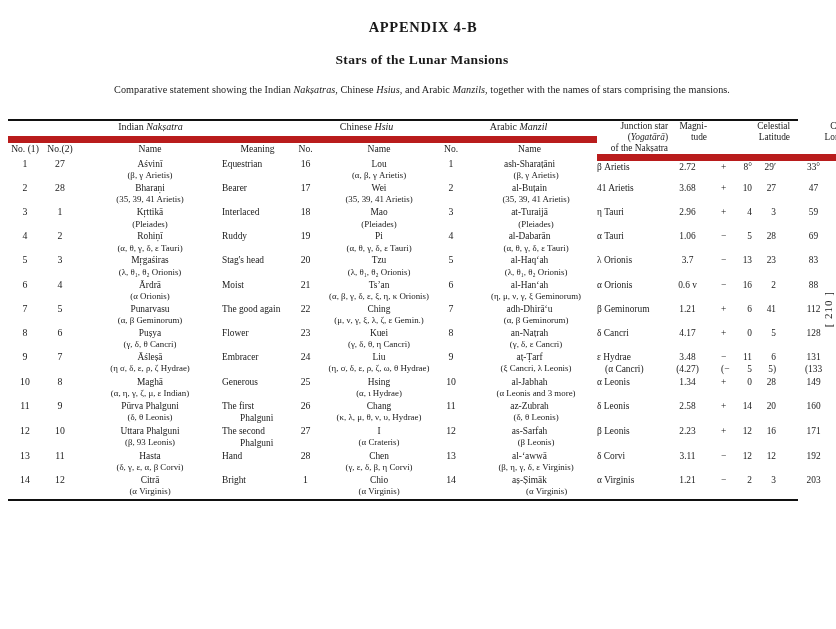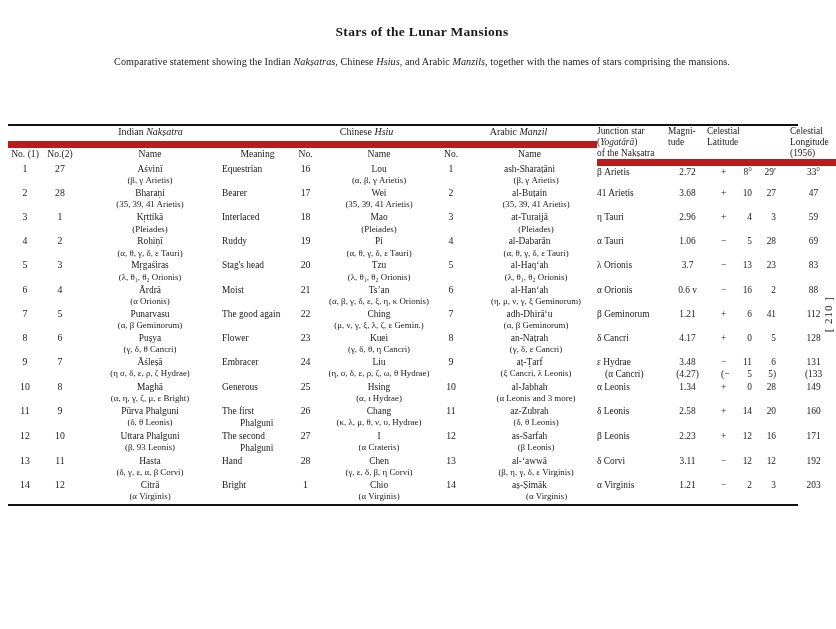--- a/index.html
+++ b/index.html
@@ -30,21 +30,21 @@
     font-weight: bold;
     letter-spacing: 0.7px;
     margin: 19px 0 0 0;
     padding-left: 10px;
   }
   .doc-title {
     text-align: center;
     font-size: 13.5px;
     font-weight: bold;
     letter-spacing: 0.3px;
-    margin: 24px 0 0 0;
+    margin: 16px 0 0 0;
     padding-left: 8px;
   }
   .subtitle {
     text-align: center;
     font-size: 10.2px;
     margin: 16px 0 0 0;
     padding: 0 14px 0 22px;
     letter-spacing: 0.05px;
   }
   .subtitle i { font-style: italic; }
@@ -93,21 +93,21 @@
     padding: 4px 2px 4px 2px;
   }
   .hg i { font-style: italic; }
   .hc {          
     text-align: center;
     font-size: 9.6px;
     padding: 4px 2px 5px 2px;
     line-height: 1.15;
   }
   .hspan {       
-    text-align: left;
+    text-align: right;
     font-size: 9.4px;
     line-height: 1.18;
     padding: 3px 1px 4px 1px;
   }
   .hspan i { font-style: italic; margin-top: 36px; }
 
   thead tr.band-top > td { border-bottom: 7px solid #b91c1c; }
 
   
   tbody td {
@@ -149,20 +149,21 @@
     writing-mode: vertical-rl;
     transform: rotate(180deg);
     color: #1a1a1a;
   }
 </style>
 </head>
 <body>
 
 <div class="page">
 
+  <div class="appendix-title">APPENDIX 4-B</div>
   <div class="doc-title">Stars of the Lunar Mansions</div>
 
   <div class="subtitle">
     <span>Comparative statement showing the Indian </span><i>Nakṣatras</i><span>, Chinese </span><i>Hsius</i><span>, and Arabic </span><i>Manzils</i><span>, together with the names of stars comprising the mansions.</span>
   </div>
 
   <div class="table-wrap">
     <div class="rule-top"></div>
     <table class="mansions">
       <colgroup>
@@ -343,21 +344,21 @@
             <td class="c-num vlt">9</td>
             <td class="c-arab vl">aṭ-Ṭarf<span class="sub">(ξ Cancri, λ Leonis)</span></td>
             <td class="c-junc vlt">ε Hydrae<span class="sub">(α Cancri)</span></td>
             <td class="c-mag vl">3.48<span class="sub">(4.27)</span></td>
             <td class="c-lat vl"><span class="lat-grid"><span class="lat-sign">−</span><span class="lat-d">11</span><span class="lat-m">6</span></span><span class="sub"><span class="lat-grid"><span class="lat-sign">(−</span><span class="lat-d">5</span><span class="lat-m">5)</span></span></span></td>
             <td class="c-lon vl"><span class="lon-d">131</span><span class="lon-m">44</span><span class="sub"><span class="lon-d">(133</span><span class="lon-m">2)</span></span></td>
           </tr>
           <tr>
             <td class="c-num">10</td>
             <td class="c-num vl">8</td>
-            <td class="c-name vl">Maghā<span class="sub">(α, η, γ, ζ, μ, ε Bright)</span></td>
+            <td class="c-name vl">Maghā<span class="sub">(α, η, γ, ζ, μ, ε Indian)</span></td>
             <td class="c-mean vl">Generous</td>
             <td class="c-num vlt">25</td>
             <td class="c-name vl">Hsing<span class="sub">(α, ι Hydrae)</span></td>
             <td class="c-num vlt">10</td>
             <td class="c-arab vl">al-Jabhah<span class="sub">(α Leonis and 3 more)</span></td>
             <td class="c-junc vlt">α Leonis</td>
             <td class="c-mag vl">1.34</td>
             <td class="c-lat vl"><span class="lat-grid"><span class="lat-sign">+</span><span class="lat-d">0</span><span class="lat-m">28</span></span></td>
             <td class="c-lon vl"><span class="lon-d">149</span><span class="lon-m">13</span></td>
           </tr>

